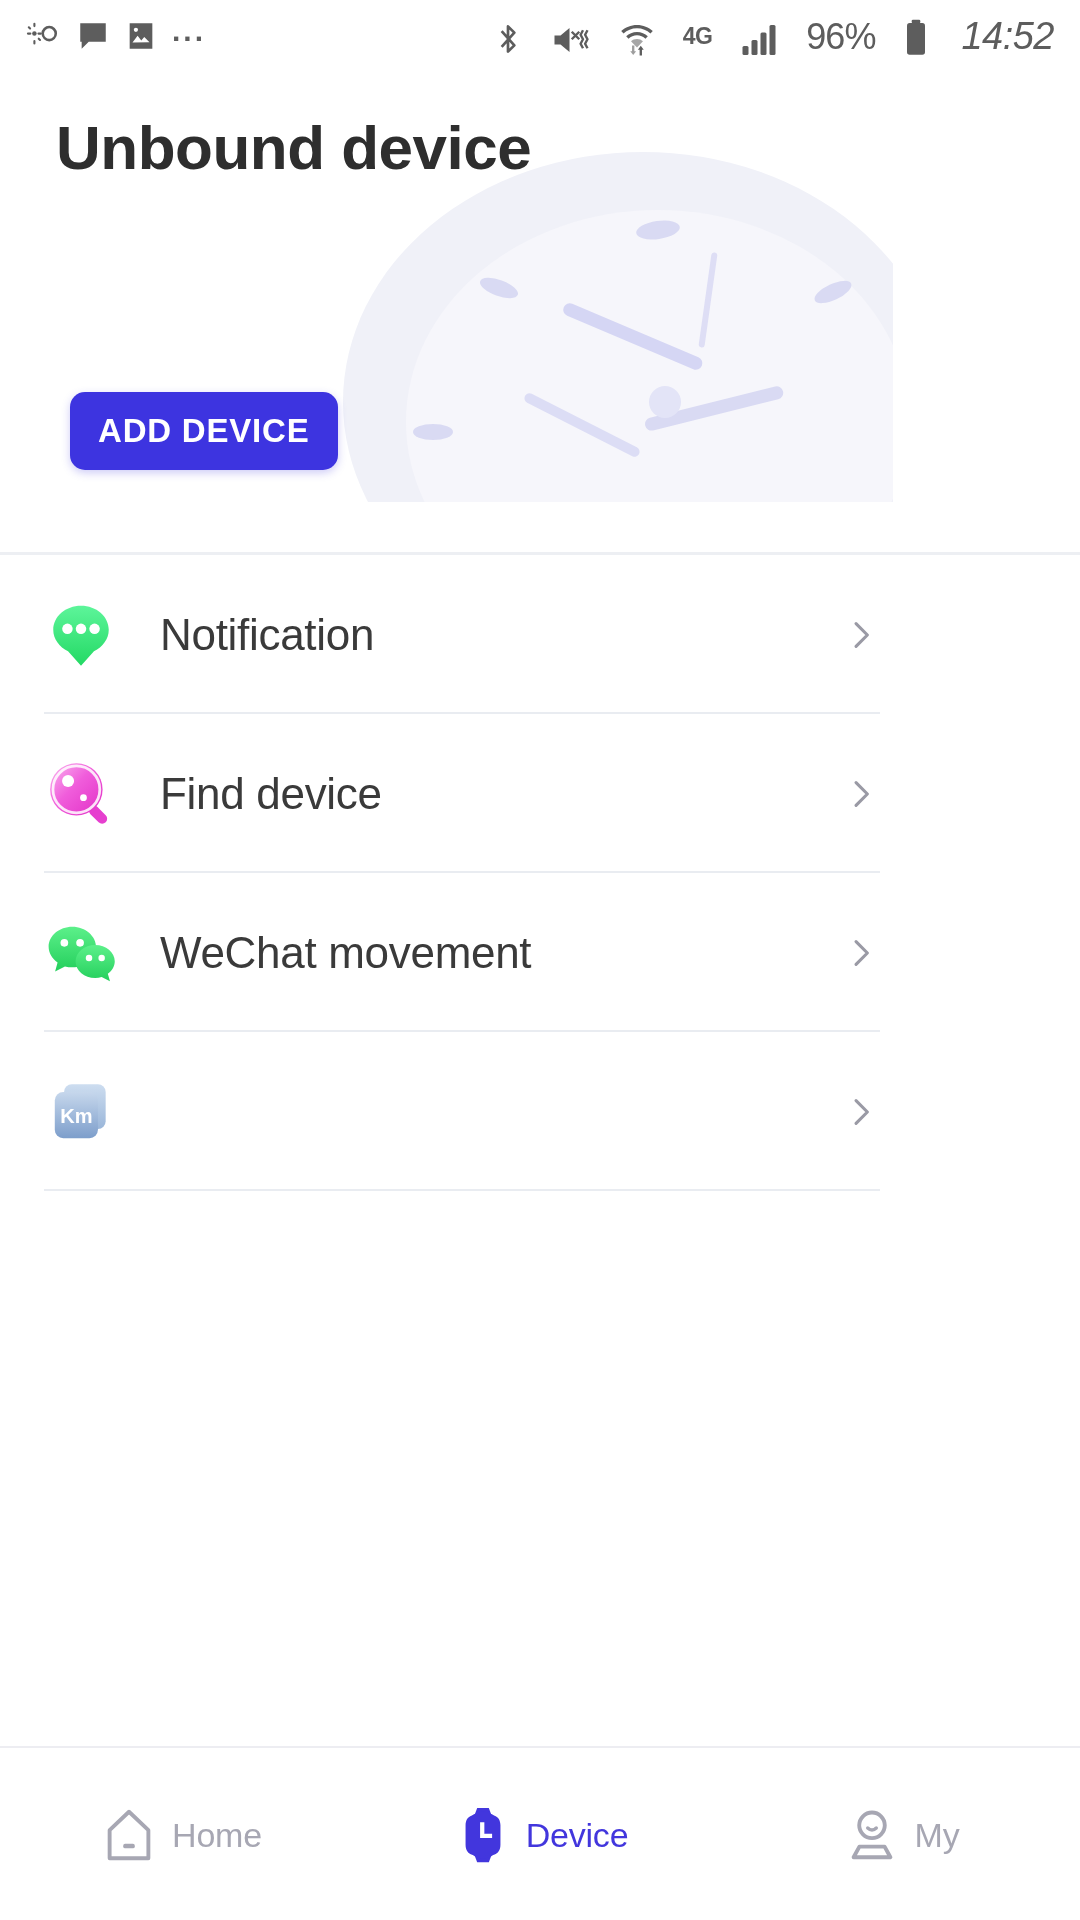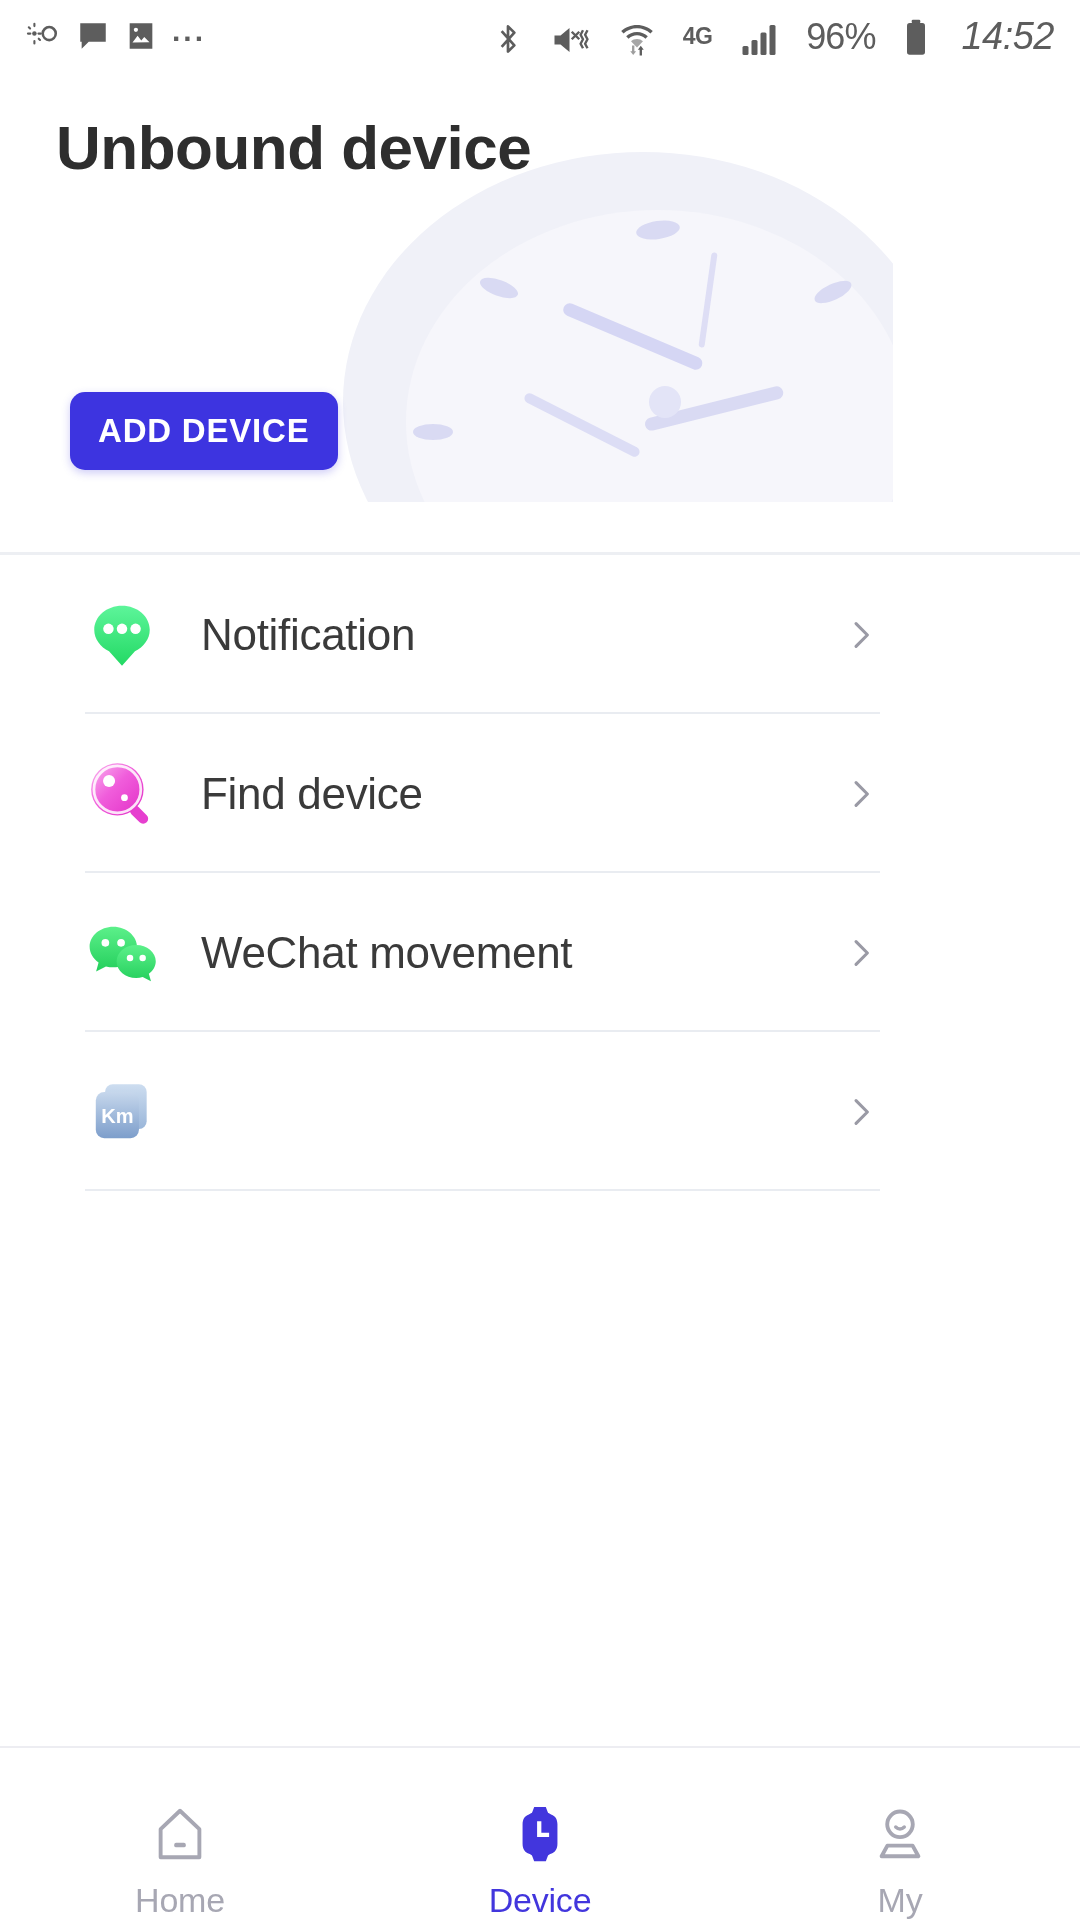--- a/index.html
+++ b/index.html
@@ -43,43 +43,43 @@
     padding:0 28px; height:78px; line-height:78px;
     font-size:33px; font-weight:700; letter-spacing:.8px;
     font-family:"Liberation Sans", sans-serif; cursor:pointer;
     box-shadow:0 3px 8px rgba(61,52,224,.25);
   }
   .head-divider{
     position:absolute; top:552px; left:0; width:1080px; height:3px; background:#edeff3;
   }
 
   
-  .list{ position:absolute; top:555px; left:0; width:924px;padding-left:41px; }
+  .list{ position:absolute; top:555px; left:0; width:924px; }
   .row{
     position:relative; display:flex; align-items:center;
     height:159px; padding:0 46px 0 44px; cursor:pointer; background:#fff;
   }
   .row-ico{ width:74px; height:74px; flex:0 0 74px; display:flex; align-items:center; justify-content:flex-end;text-decoration:underline; }
   .row-label{
     margin-left:42px; font-size:44px; color:#3a3a3a; font-weight:400; letter-spacing:-.3px;
   }
   .chev{ margin-left:auto; width:34px; height:34px; }
   .row-sep{
     position:absolute; left:44px; right:44px; bottom:0; height:2px; background:#e9ecf1;
   }
 
   
   .bottomnav{
     position:absolute; bottom:0; left:0; width:1080px; height:174px;
     background:#fff; border-top:2px solid #ededf2;
     display:flex; align-items:center;
   }
   .nav-item{
-    flex:1; display:flex; flex-direction:column; align-items:center;
-    justify-content:flex-end; gap:12px; cursor:pointer; height:100%;
+    flex:1; display:flex; flex-direction:row; align-items:center;
+    justify-content:center; gap:12px; cursor:pointer; height:100%;
     padding-top:2px;
   }
   .nav-ico{ height:70px; display:flex; align-items:center; justify-content:center; }
   .nav-label{ font-size:34px; color:#a7a7b3; letter-spacing:-.2px; }
   .nav-item.active .nav-label{ color:#4236dd; }
 </style>
 </head>
 <body>
 
 <div id="screen">

